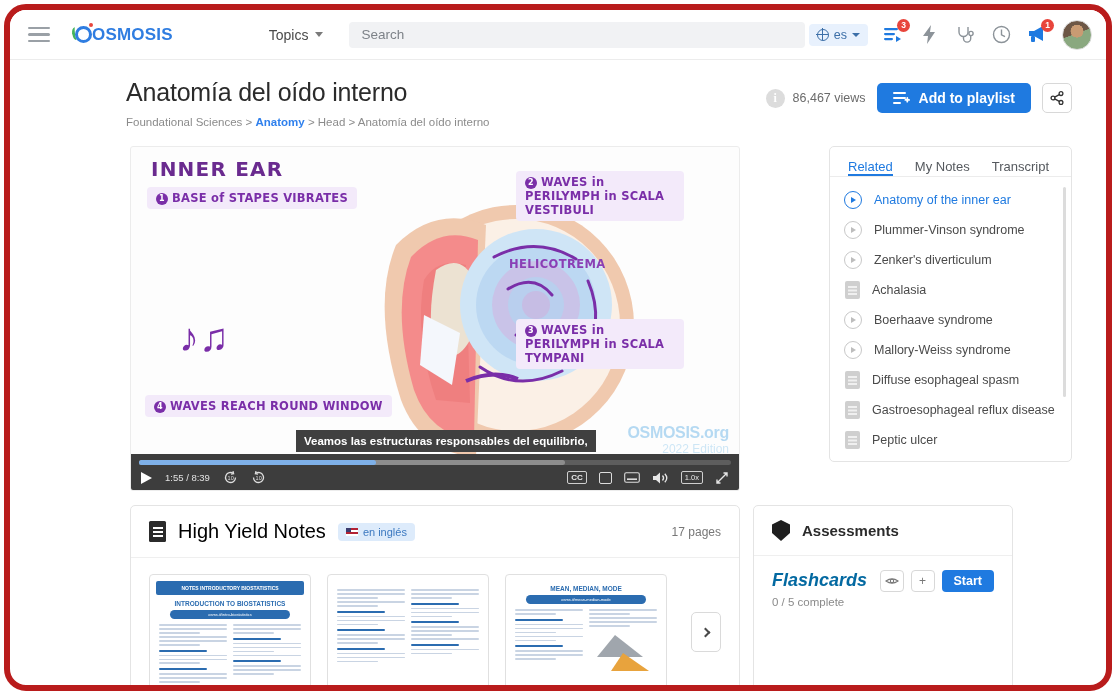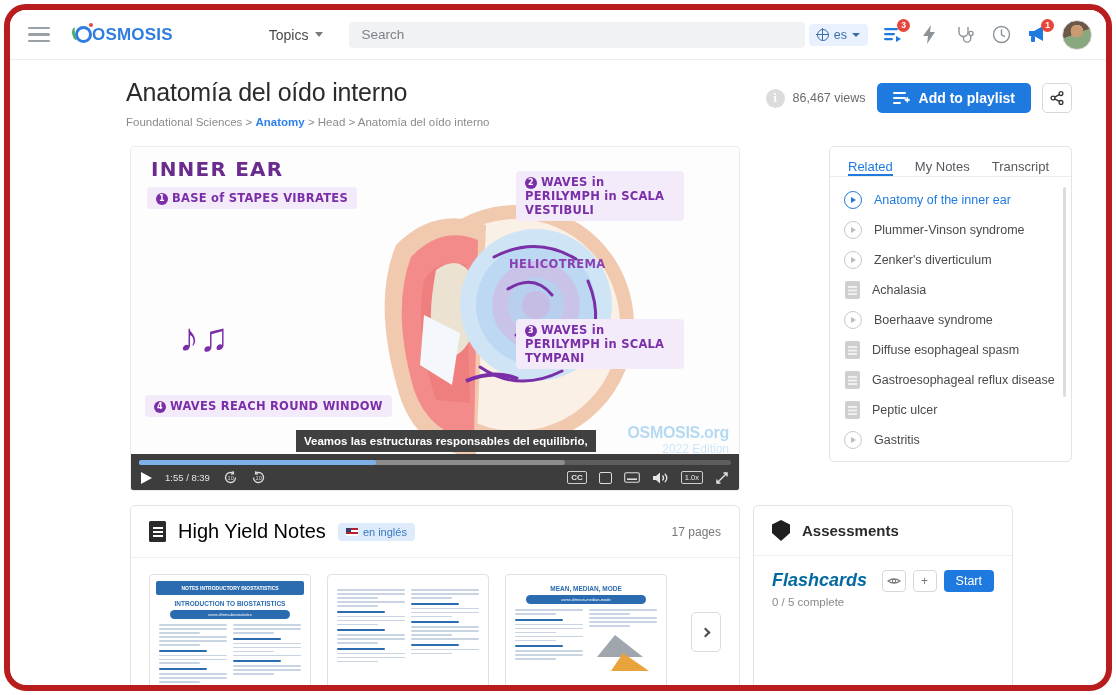--- a/index.html
+++ b/index.html
@@ -231,21 +231,21 @@
   .assess-card { width:260px; }
   .assess-head { display:flex; align-items:center; gap:12px; padding:14px 18px; border-bottom:1px solid #efefef;}
   .shield { width:18px;height:21px;background:#1f1f1f;clip-path:polygon(50% 0,100% 22%,100% 62%,50% 100%,0 62%,0 22%);}
   .assess-title { font-size:15px; font-weight:bold; color:#2b2b2b;}
   .assess-row { padding:14px 18px 12px 18px; display:flex; align-items:flex-start;}
   .assess-row + .assess-row { border-top:1px solid #efefef; }
   .ar-name { font-size:18px; font-weight:bold; color:#0369a1;font-style:italic;}
   .ar-sub { font-size:11.5px; color:#8a8a8a; margin-top:5px;}
   .ar-actions { margin-left:auto; display:flex; align-items:center; gap:7px;}
   .mini-btn { width:24px;height:22px;border:1px solid #d8d8d8;border-radius:4px;background:#fff;display:flex;align-items:center;justify-content:center;cursor:pointer;color:#777;font-size:12px;}
-  .btn-start { background:#1f7ae0;color:#fff;border:none;border-radius:4px;height:22px;padding:0 12px;font-size:12.5px;font-weight:normal;cursor:pointer;font-family:"Liberation Sans",sans-serif;}
+  .btn-start { background:#1f7ae0;color:#fff;border:none;border-radius:4px;height:22px;padding:0 12px;font-size:12.5px;font-weight:bold;cursor:pointer;font-family:"Liberation Sans",sans-serif;}
   .btn-resume { background:#2aa76e;color:#fff;border:none;border-radius:4px;height:22px;padding:0 12px;font-size:12.5px;font-weight:bold;cursor:pointer;font-family:"Liberation Sans",sans-serif;}
 </style>
 </head>
 <body>
 
 <div class="frame">
 
   <div class="topnav">
 
     <div class="hamburger">
@@ -491,36 +491,36 @@
               <span class="doc-ico"></span>
               <span class="rel-label">Achalasia</span>
             </div>
             <div class="rel-item">
               <span class="pl-circle">
                   <span class="t"></span>
                 </span>
               <span class="rel-label">Boerhaave syndrome</span>
             </div>
             <div class="rel-item">
-              <span class="doc-ico"></span>
-              <span class="rel-label">Diffuse esophageal spasm</span>
-            </div>
-            <div class="rel-item">
-              <span class="doc-ico"></span>
-              <span class="rel-label">Gastroesophageal reflux disease</span>
-            </div>
-            <div class="rel-item">
-              <span class="doc-ico"></span>
-              <span class="rel-label">Peptic ulcer</span>
-            </div>
-            <div class="rel-item">
               <span class="pl-circle">
                   <span class="t"></span>
                 </span>
-              <span class="rel-label">Gastritis</span>
+              <span class="rel-label">Mallory-Weiss syndrome</span>
+            </div>
+            <div class="rel-item">
+              <span class="doc-ico"></span>
+              <span class="rel-label">Diffuse esophageal spasm</span>
+            </div>
+            <div class="rel-item">
+              <span class="doc-ico"></span>
+              <span class="rel-label">Gastroesophageal reflux disease</span>
+            </div>
+            <div class="rel-item">
+              <span class="doc-ico"></span>
+              <span class="rel-label">Peptic ulcer</span>
             </div>
             <div class="scrollbar"></div>
           </div>
         </div>
       </div>
     </div>
 
     <div class="bottom">
 
       <div class="card notes-card">

